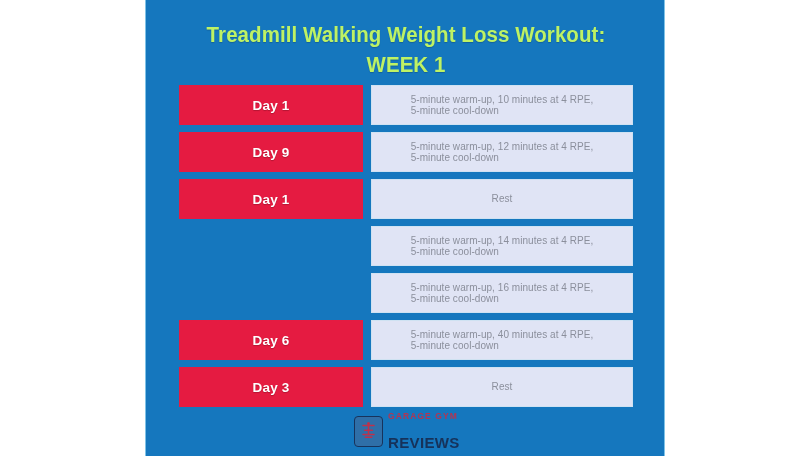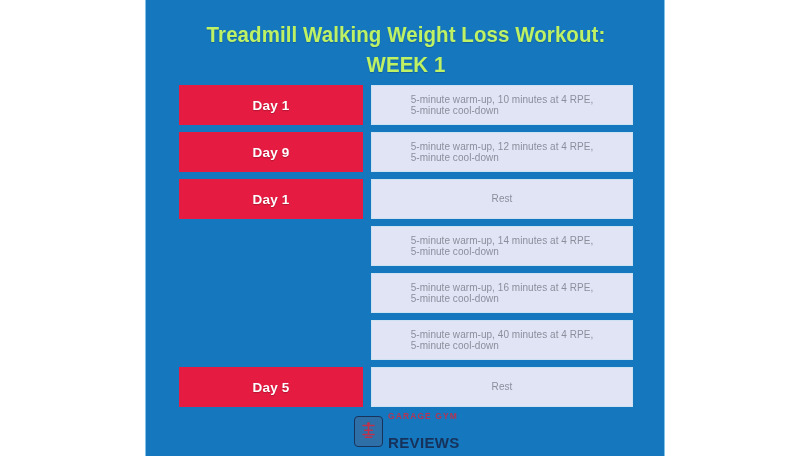--- a/index.html
+++ b/index.html
@@ -216,29 +216,32 @@
       </div>
 
       <div class="row">
         <div class="desc-box">
           <span class="desc-text">5-minute warm-up, 16 minutes at 4 RPE,
 5-minute cool-down</span>
         </div>
       </div>
 
       <div class="row">
+        <div class="day-box">
+          <span class="day-label">Day 6</span>
+        </div>
         <div class="desc-box">
           <span class="desc-text">5-minute warm-up, 40 minutes at 4 RPE,
 5-minute cool-down</span>
         </div>
       </div>
 
       <div class="row">
         <div class="day-box">
-          <span class="day-label">Day 5</span>
+          <span class="day-label">Day 3</span>
         </div>
         <div class="desc-box">
           <span class="desc-text">Rest</span>
         </div>
       </div>
 
     </div>
 
     <div id="logo">
       <div id="logo-badge">

